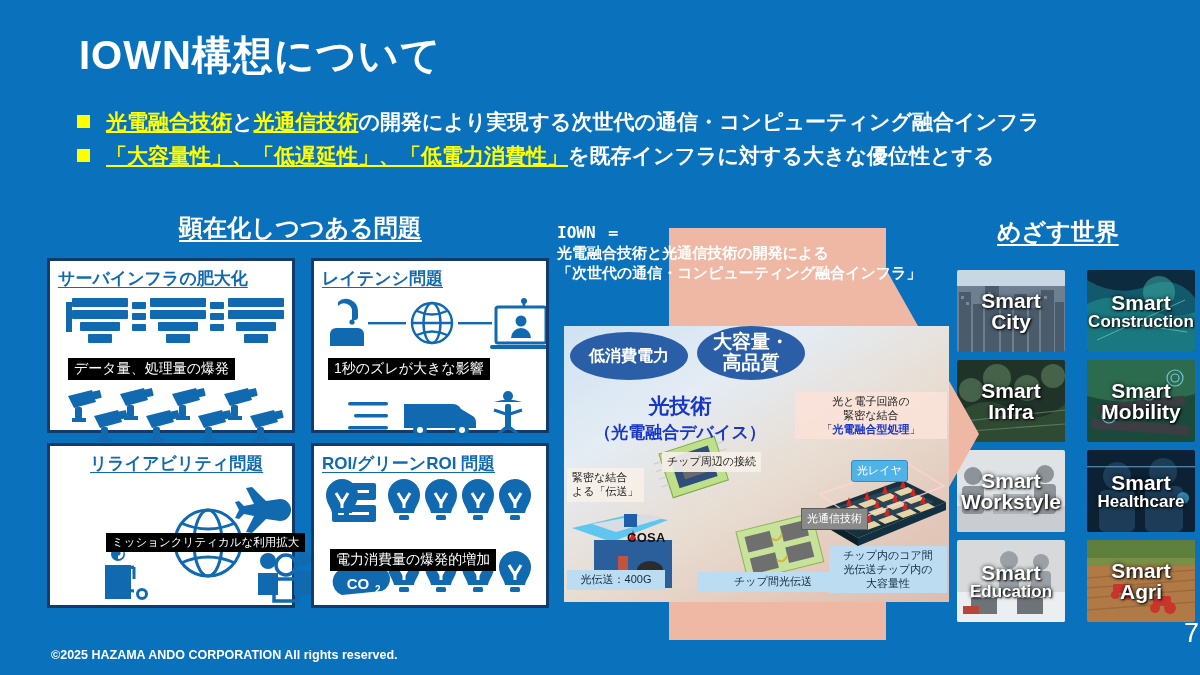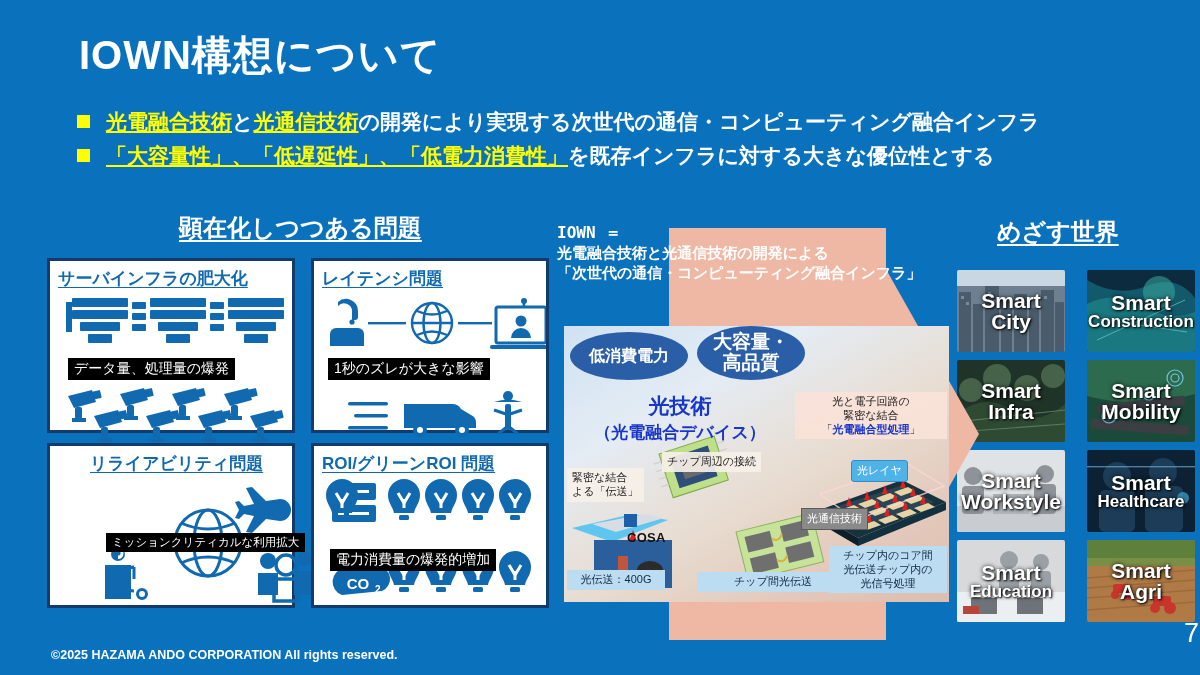--- a/index.html
+++ b/index.html
@@ -484,21 +484,21 @@
   <div class="tagbox tag-cyan" id="tag-optlayer">光レイヤ</div>
   <div class="tagbox tag-gray" id="tag-elelayer">光通信技術</div>
 
   <div id="lbl-cosa">COSA</div>
 
   <div class="tagbox tag-blue" id="tag-400g">光伝送：400G</div>
   <div class="tagbox tag-blue" id="tag-chipchip">チップ間光伝送</div>
   <div class="tagbox tag-blue" id="tag-core">
     <div>チップ内のコア間</div>
     <div>光伝送チップ内の</div>
-    <div>光信号処理</div>
+    <div>大容量性</div>
   </div>
 
   <div class="tile" style="left:928px; top:270px;">
     <svg class="ph" viewBox="0 0 108 82" preserveAspectRatio="none">
       <rect width="108" height="82" fill="#6d7f90"></rect>
       <rect y="0" width="108" height="16" fill="#c9d7e2"></rect>
       <g fill="#4a5c6c">
         <rect x="2" y="22" width="12" height="60"></rect>
           <rect x="16" y="34" width="10" height="48"></rect>
         <rect x="28" y="16" width="14" height="66"></rect>

